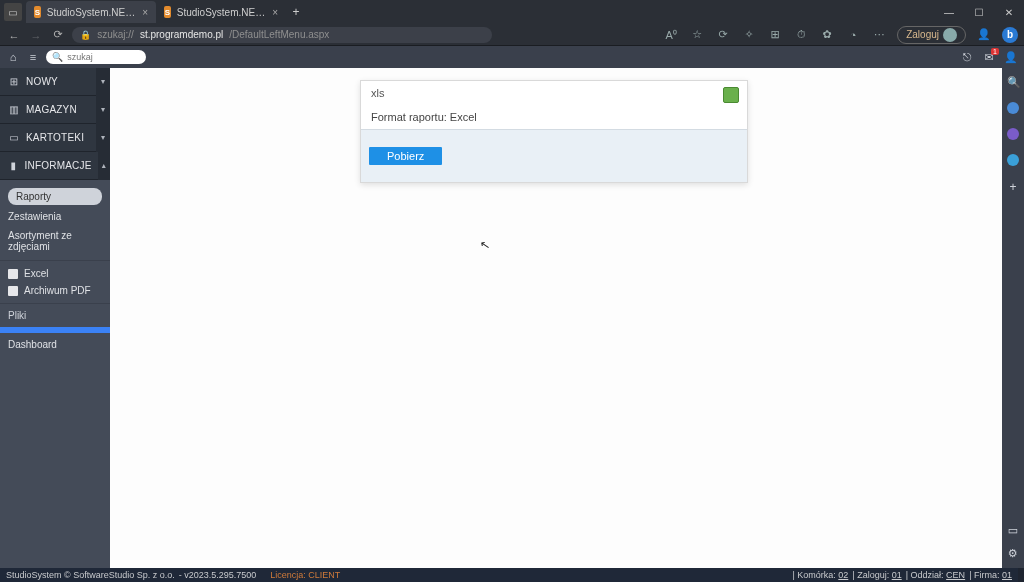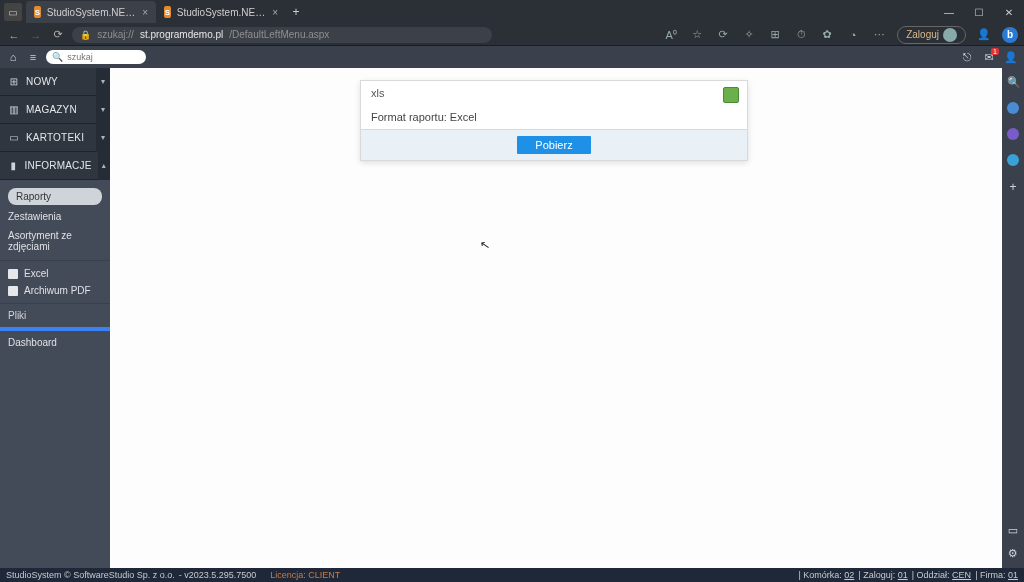--- a/index.html
+++ b/index.html
@@ -65,28 +65,28 @@
 .rightrail .plus { color: #cfd3da; font-size: 12px; }
 .rightrail .bottom { margin-top: auto; margin-bottom: 8px; display: flex; flex-direction: column; gap: 10px; }
 .rightrail .bottom span { color: #cfd3da; font-size: 11px; }
 
 
 .dialog { position: absolute; top: 12px; left: 250px; width: 388px; background: #fff; border: 1px solid #d9d9d9; box-shadow: 0 2px 6px rgba(0,0,0,.12); }
 .dialog .dhead { padding: 6px 10px 6px; font-size: 11px; color: #333; position: relative; }
 .dialog .dhead .xls { color: #555; font-size: 11px; }
 .dialog .dhead .fmt { color: #444; font-size: 11px; margin-top: 12px; }
 .dialog .dhead .excelicon { position: absolute; right: 8px; top: 6px; width: 16px; height: 16px; background: #6ab04c; border: 1px solid #4a8a32; border-radius: 2px; }
-.dialog .dfoot { background: #e9f0f6; border-top: 1px solid #d3dbe2; padding: 6px 8px; display: flex; justify-content: center; }
+.dialog .dfoot { background: #e9f0f6; border-top: 1px solid #d3dbe2; padding: 17px 8px; display: flex; justify-content: flex-start; }
 .dialog .dfoot button { background: #1e90e6; color: #fff; border: none; font-size: 11px; padding: 3px 18px; border-radius: 1px; cursor: pointer; }
 
 
 .cursor { position: absolute; top: 170px; left: 370px; font-size: 12px; color: #222; transform: rotate(-10deg); }
 
 
-.status { position: absolute; left: 0; right: 0; bottom: 0; height: 14px; background: #1f2838; color: #c8cacd; font-size: 9px; display: flex; align-items: center; padding: 0 6px; }
+.status { position: absolute; left: 0; right: 6px; bottom: 0; height: 14px; background: #1f2838; color: #c8cacd; font-size: 9px; display: flex; align-items: center; padding: 0 6px; }
 .status .left { display: flex; gap: 4px; }
 .status .lic { color: #cf7a3a; margin-left: 10px; }
 .status .right { margin-left: auto; display: flex; gap: 4px; }
 .status .u { text-decoration: underline; }
 </style>
 </head>
 <body>
 
 <div class="titlebar">
   <div class="tabstrip">
@@ -185,21 +185,21 @@
         <div class="row">
           <span class="fi"></span>
           <span>Excel</span>
         </div>
         <div class="row">
           <span class="fi"></span>
           <span>Archiwum PDF</span>
         </div>
       </div>
       <div class="subhead">Pliki</div>
-      <div class="sitem" style="border-top:4px solid #3b82f6;margin-top:4px;padding-top:6px">Dashboard</div>
+      <div class="sitem" style="border-top:6px solid #3b82f6;margin-top:4px;padding-top:6px">Dashboard</div>
     </div>
   </div>
 
   <div class="content">
     <div class="dialog">
       <div class="dhead">
         <div class="xls">xls</div>
         <div class="fmt">Format raportu: Excel</div>
         <div class="excelicon"></div>
       </div>

